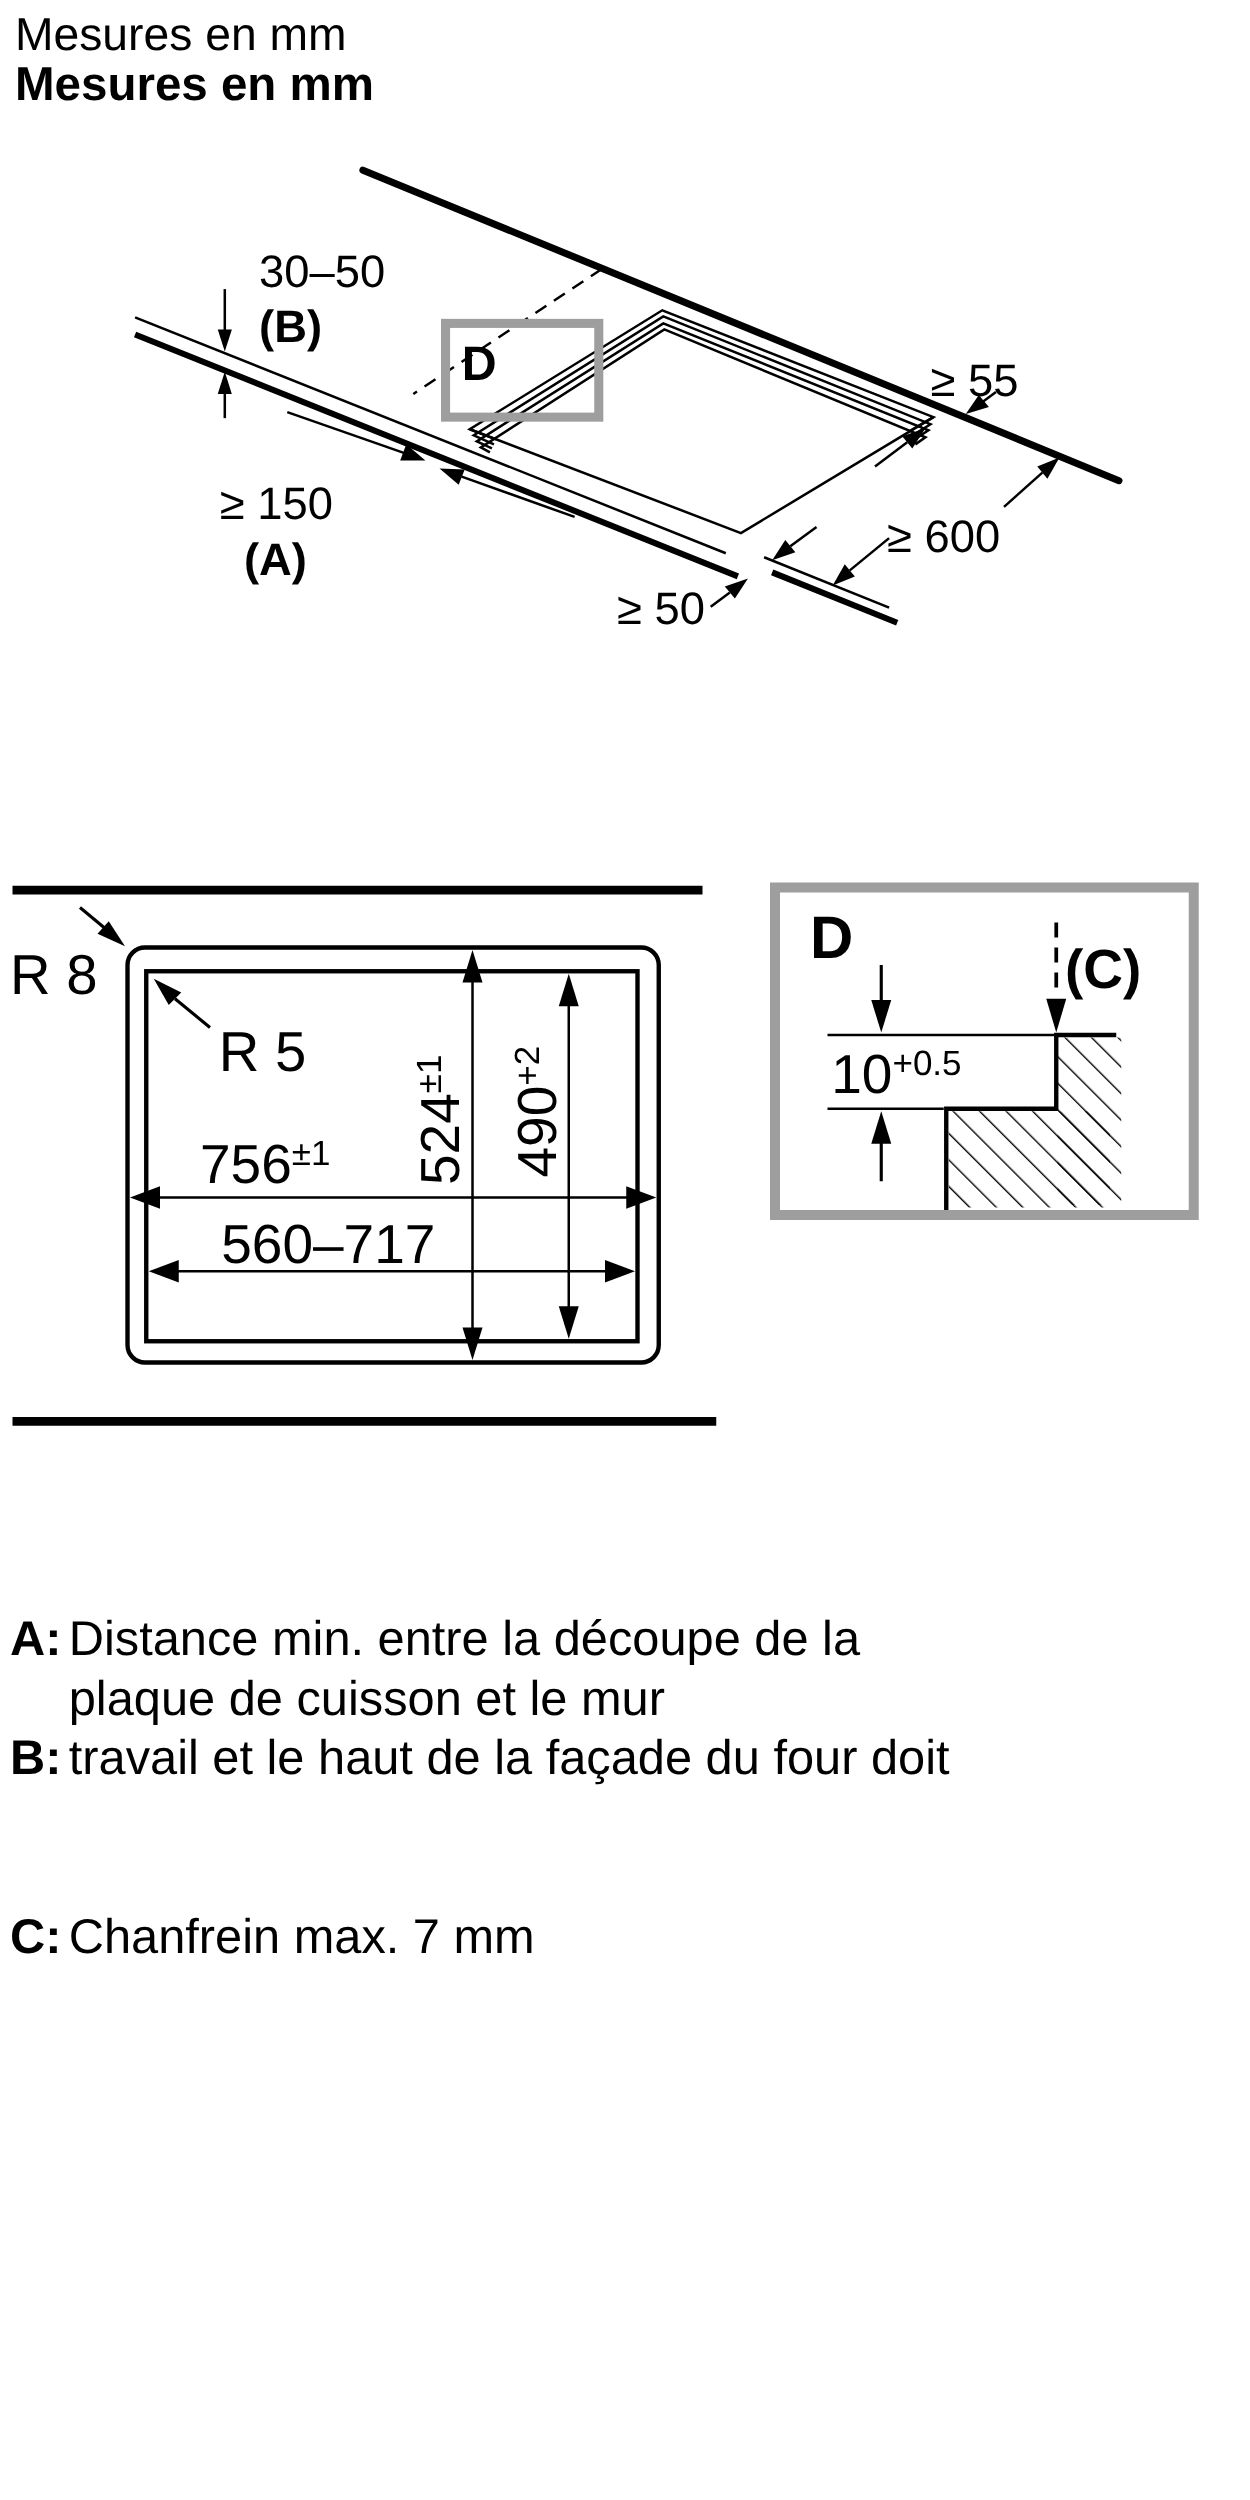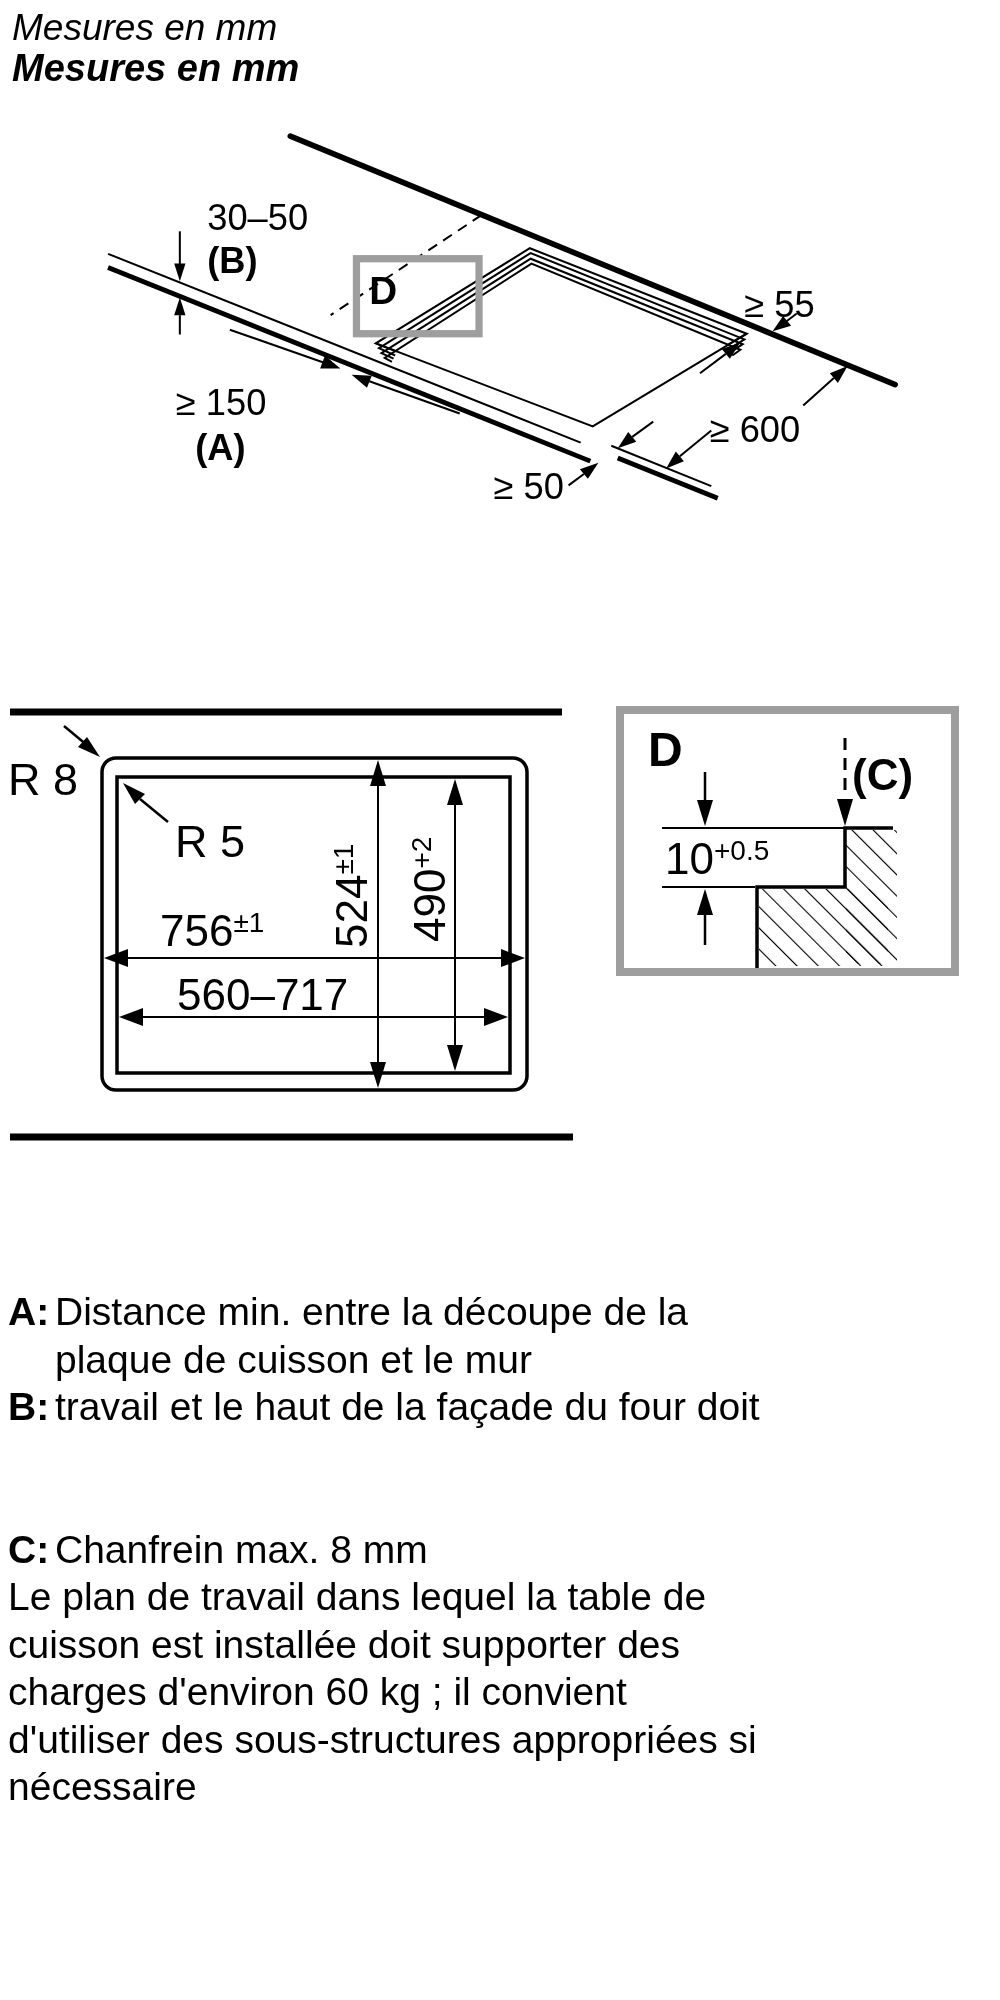--- a/index.html
+++ b/index.html
@@ -1,21 +1,21 @@
 <!DOCTYPE html>
 <html><head>
 <meta charset="utf-8">
 <style>
   html,body{margin:0;padding:0;}
   body{
     width:1000px;height:2000px;position:relative;background:#ffffff;
     font-family:"Liberation Sans",sans-serif;color:#000;
     overflow:hidden;
   }
-  .title{position:absolute;left:12px;top:8px;font-style:italic;}
+  .title{position:absolute;left:12px;top:8px;}
   .title .t1{font-size:37px;font-weight:400;line-height:40px;}
   .title .t2{font-size:38px;font-weight:700;line-height:40px;}
   svg{position:absolute;left:0;display:block;}
   #persp{top:120px;}
   #plan{top:690px;}
   svg text{font-family:"Liberation Sans",sans-serif;fill:#000;}
   .dimtxt{font-size:45px;}
   .dimtxt-b{font-size:45px;font-weight:700;}
   .legend{position:absolute;left:8px;top:1288px;width:970px;
           font-size:39px;line-height:47.5px;}
@@ -186,25 +186,16 @@
     <span class="lg-key">B:</span>
     <div class="lg-body">
       <div>travail et le haut de la façade du four doit</div>
     </div>
   </div>
   <div class="lg-row">&nbsp;</div>
   <div class="lg-row">&nbsp;</div>
   <div class="lg-row">
     <span class="lg-key">C:</span>
     <div class="lg-body">
-      <div>Chanfrein max. 8 mm</div>
-    </div>
-  </div>
-  <div class="lg-row">
-    <div class="lg-flush">
-      <div>Le plan de travail dans lequel la table de</div>
-      <div>cuisson est installée doit supporter des</div>
-      <div>charges d'environ 60 kg ; il convient</div>
-      <div>d'utiliser des sous-structures appropriées si</div>
-      <div>nécessaire</div>
+      <div>Chanfrein max. 7 mm</div>
     </div>
   </div>
 </div>
 
 </body></html>

